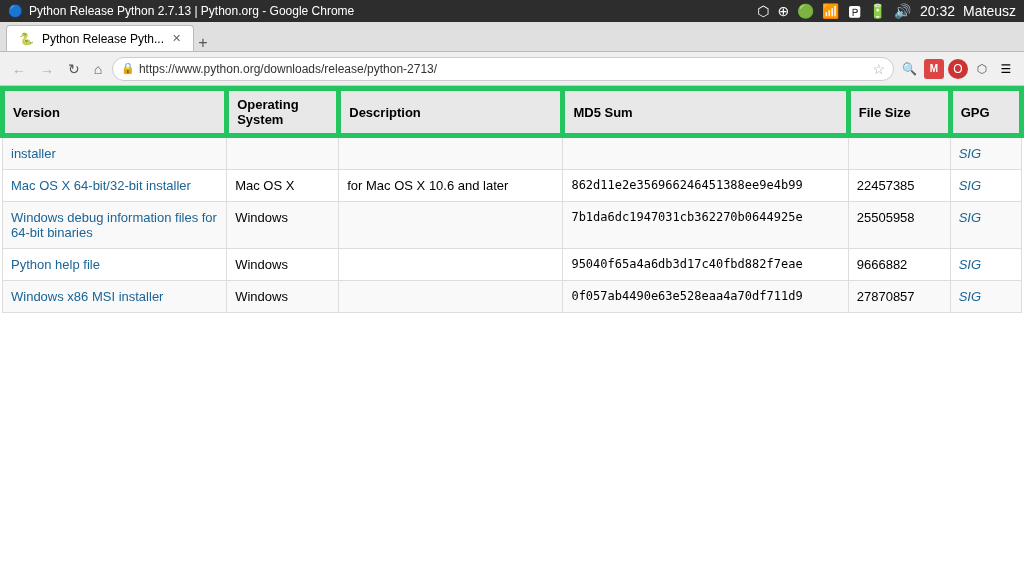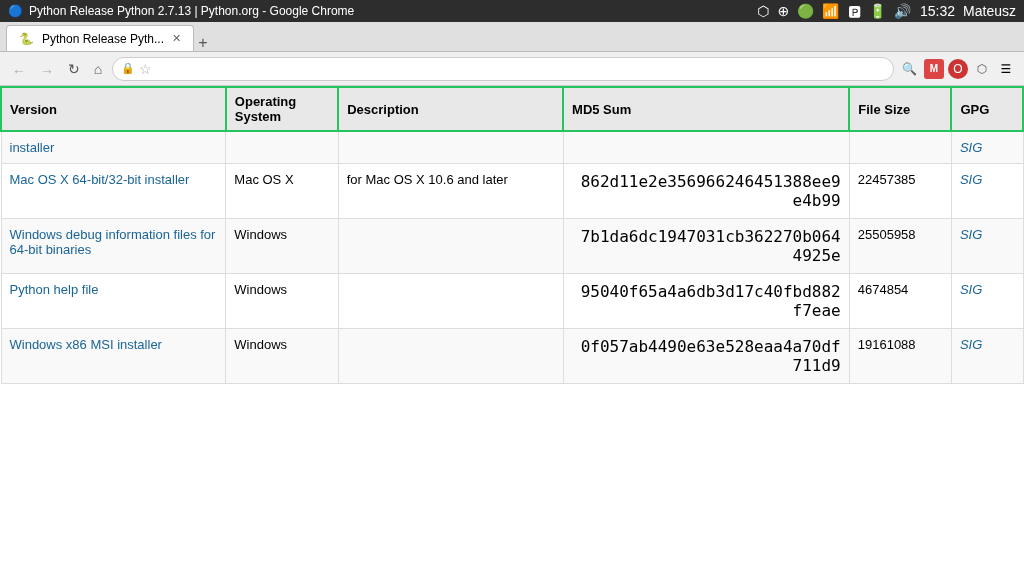--- a/index.html
+++ b/index.html
@@ -95,40 +95,40 @@
       padding: 0;
     }
 
     table {
       width: 100%;
       border-collapse: collapse;
       table-layout: fixed;
     }
     thead th {
       background: #e8e8e8;
-      border: 2px solid #22c55e;
+      border: 5px solid #22c55e;
       padding: 6px 8px;
       font-weight: bold;
       text-align: left;
       font-size: 13px;
     }
     tbody tr { border-bottom: 1px solid #ddd; }
     tbody tr:nth-child(odd) { background: #f9f9f9; }
     tbody tr:nth-child(even) { background: #fff; }
     td {
       border: 1px solid #ddd;
       padding: 8px;
       vertical-align: top;
       font-size: 13px;
     }
     td.link-cell a {
       color: #1a6496;
       text-decoration: none;
     }
-    td.hash-cell { font-family: monospace; font-size: 16px; word-break: break-all; text-align: right; }
+    td.hash-cell { font-family: monospace; font-size: 12px; word-break: break-all; }
     td.sig-cell a { color: #1a6496; text-decoration: none; font-style: italic; }
 
     
     col.col1 { width: 22%; }
     col.col2 { width: 11%; }
     col.col3 { width: 22%; }
     col.col4 { width: 28%; }
     col.col5 { width: 10%; }
     col.col6 { width: 7%; }
   </style>
@@ -141,41 +141,42 @@
     <span>Python Release Python 2.7.13 | Python.org - Google Chrome</span>
   </div>
   <div class="title-bar-icons">
     <span>⬡</span>
     <span>⊕</span>
     <span>🟢</span>
     <span>📶</span>
     <span>🅿</span>
     <span>🔋</span>
     <span>🔊</span>
-    <span>15:32</span>
+    <span>20:32</span>
     <span>Mateusz</span>
   </div>
 </div>
 
 <div class="tab-bar">
   <div class="tab active">
     <span>🐍</span>
     <span>Python Release Pyth...</span>
     <span class="tab-close">✕</span>
   </div>
   <button class="new-tab-btn">+</button>
 </div>
 
 <div class="nav-bar">
   <button class="nav-btn disabled">←</button>
   <button class="nav-btn disabled">→</button>
   <button class="nav-btn">↻</button>
   <button class="nav-btn">⌂</button>
   <div class="address-bar">
     <span class="address-lock">🔒</span>
+    <span class="address-text">https://www.python.org/downloads/release/python-2713/</span>
     <span class="star-icon">☆</span>
   </div>
   <div class="nav-icons">
     <span class="nav-icon">🔍</span>
     <span class="nav-icon" style="background:#d44;color:white;font-size:10px;font-weight:bold;">M</span>
     <span class="nav-icon" style="background:#c33;color:white;border-radius:50%;">O</span>
     <span class="nav-icon" style="color:#555;">⬡</span>
     <span class="nav-icon">☰</span>
   </div>
 </div>
@@ -223,26 +224,26 @@
           <td></td>
           <td class="hash-cell">7b1da6dc1947031cb362270b0644925e</td>
           <td>25505958</td>
           <td class="sig-cell"><a href="#">SIG</a></td>
         </tr>
         <tr>
           <td class="link-cell"><a href="#">Python help file</a></td>
           <td>Windows</td>
           <td></td>
           <td class="hash-cell">95040f65a4a6db3d17c40fbd882f7eae</td>
-          <td>4674854</td>
+          <td>9666882</td>
           <td class="sig-cell"><a href="#">SIG</a></td>
         </tr>
         <tr>
           <td class="link-cell"><a href="#">Windows x86 MSI installer</a></td>
           <td>Windows</td>
           <td></td>
           <td class="hash-cell">0f057ab4490e63e528eaa4a70df711d9</td>
-          <td>19161088</td>
+          <td>27870857</td>
           <td class="sig-cell"><a href="#">SIG</a></td>
         </tr>
       </tbody>
   </table>
 </div>
 
 </body></html>

